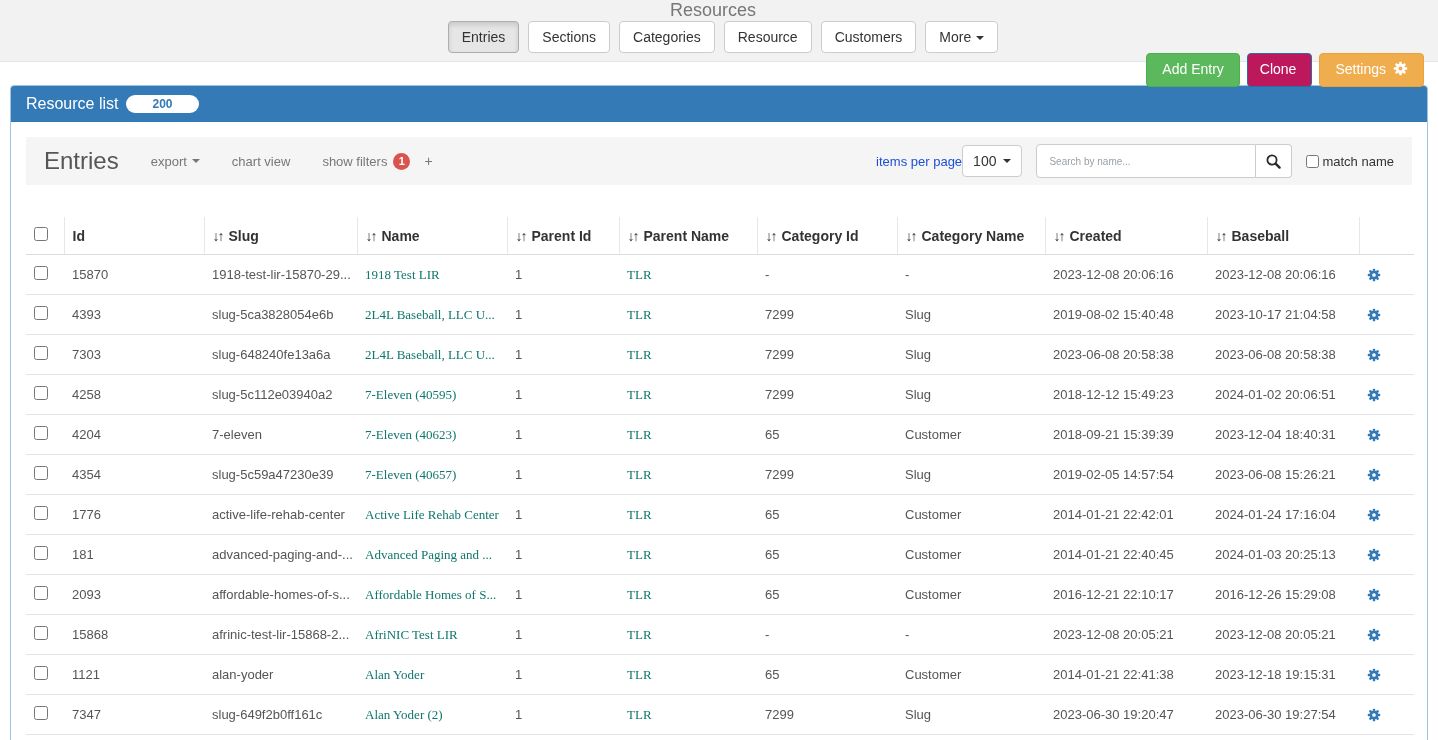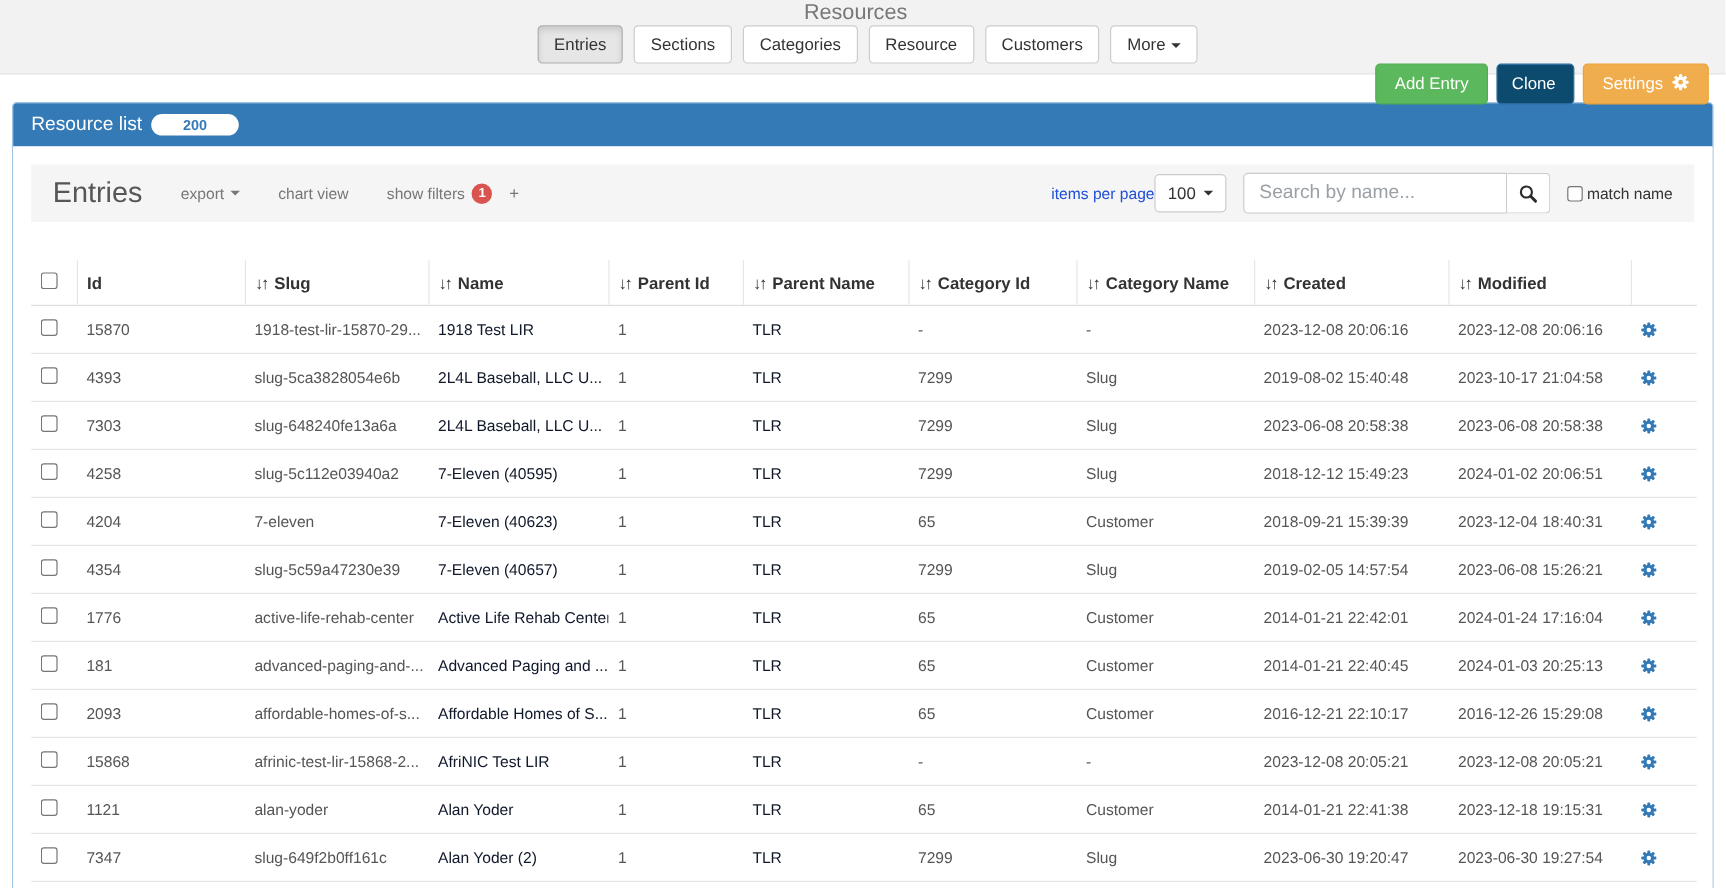--- a/index.html
+++ b/index.html
@@ -17,21 +17,21 @@
   .nav-btn.active { background: #e6e6e6; border-color: #adadad;
     box-shadow: inset 0 3px 5px rgba(0,0,0,.125); }
   .caret { display: inline-block; width: 0; height: 0; margin-left: 5px;
     vertical-align: middle; border-top: 4px solid; border-right: 4px solid transparent;
     border-left: 4px solid transparent; }
   .actions { margin-left: auto; display: flex; gap: 7px; }
   .btn-action { border: 1px solid transparent; border-radius: 4px; color: #fff;
     font-size: 14px; padding: 7px 15px; cursor: pointer; font-family: inherit;
     display: flex; gap: 7px; }
   .btn-green  { background: #5cb85c; border-color: #4cae4c; }
-  .btn-blue   { background: #0c4a6e; border-color: #2e6da4; padding-left: 12px; }
+  .btn-blue   { background: #be185d; border-color: #2e6da4; padding-left: 12px; }
   .btn-orange { background: #f0ad4e; border-color: #eea236; }
 
   
   .panel { margin: 23px 10px 0 10px; border: 1px solid #9fc3e3;
     border-radius: 4px 4px 0 0; }
   .panel-heading { background: #337ab7; color: #fff; padding: 9px 15px;
     font-size: 16px; border-radius: 3px 3px 0 0; display: flex; }
   .badge-count { background: #fff; color: #337ab7; font-size: 12px; font-weight: bold;
     border-radius: 10px; padding: 3px 26px; margin-left: 8px; line-height: 1; }
   .panel-body { background: #fff; padding: 15px; }
@@ -49,41 +49,41 @@
   .tb-plus { font-size: 14px; color: #777; cursor: pointer; text-decoration: none;
     margin-left: -18px; }
   .tb-right { margin-left: auto; display: flex; align-items: center; }
   .ipp-label { font-size: 13px; color: #1d4ed8; }
   .select-btn { background: #fff; border: 1px solid #ccc; border-radius: 4px;
     font-size: 14px; color: #333; padding: 7px 10px; cursor: pointer;
     font-family: inherit; display: inline-flex; align-items: center; margin-right: 14px; }
   .select-btn .caret { margin-left: 7px; }
   .search-group { display: flex; }
   .search-input { width: 220px; height: 34px; border: 1px solid #ccc;
-    border-radius: 4px 0 0 4px; padding: 6px 12px; font-size: 16px;
+    border-radius: 4px 0 0 4px; padding: 6px 12px; font-size: 10px;
     font-family: inherit; color: #4d7c0f; outline: none; }
   .search-input::placeholder { color: #9aa0a6; }
   .search-btn { width: 36px; height: 34px; background: #fff; border: 1px solid #ccc;
     border-left: none; border-radius: 0 4px 4px 0; cursor: pointer;
     display: flex; align-items: center; justify-content: center; }
   .match-label { display: flex; align-items: center; font-size: 13px; color: #333;
     margin-left: 14px; cursor: pointer; }
   .match-label input { width: 13px; height: 13px; margin-right: 3px; }
 
   
   table { width: 100%; border-collapse: collapse; table-layout: fixed;
     margin-top: 32px; }
   th { text-align: left; font-size: 14px; font-weight: bold; color: #333;
     padding: 10px 8px; border-bottom: 1px solid #ddd; border-left: 1px solid #e7e7e7;
     white-space: nowrap; overflow: hidden; }
   th:first-child { border-left: none; }
   .sort-ic { font-weight: bold; letter-spacing: -2px; margin-right: 6px; }
   td { font-size: 13px; color: #555; padding: 11px 8px; border-bottom: 1px solid #e5e5e5;
     white-space: nowrap; overflow: hidden; }
-  td a { color: #0f172a; text-decoration: none; cursor: pointer; }
+  td a { color: #0f766e; text-decoration: none; cursor: pointer; font-family: Liberation Serif, serif; }
   td input[type=checkbox], th input[type=checkbox] { width: 14px; height: 14px; }
   .gear-btn { background: none; border: none; cursor: pointer; padding: 0;
     display: flex; align-items: center; }
 </style>
 </head>
 <body>
 
 <div class="topbar">
   <span class="brand">Resources</span>
   <div class="nav-group" id="nav-buttons">
@@ -179,21 +179,21 @@
             <input type="checkbox" style="">
           </th>
         <th><span>Id</span></th>
             <th><span class="sort-ic">↓↑</span><span>Slug</span></th>
             <th><span class="sort-ic">↓↑</span><span>Name</span></th>
             <th><span class="sort-ic">↓↑</span><span>Parent Id</span></th>
             <th><span class="sort-ic">↓↑</span><span>Parent Name</span></th>
             <th><span class="sort-ic">↓↑</span><span>Category Id</span></th>
             <th><span class="sort-ic">↓↑</span><span>Category Name</span></th>
             <th><span class="sort-ic">↓↑</span><span>Created</span></th>
-            <th><span class="sort-ic">↓↑</span><span>Modified</span></th>
+            <th><span class="sort-ic">↓↑</span><span>Baseball</span></th>
             <th></th>
           </tr>
       </thead>
       <tbody id="table-body">
           <tr>
             <td><input type="checkbox" style=""></td>
             <td>15870</td>
             <td>1918-test-lir-15870-29...</td>
             <td><a>1918 Test LIR</a></td>
             <td>1</td>

